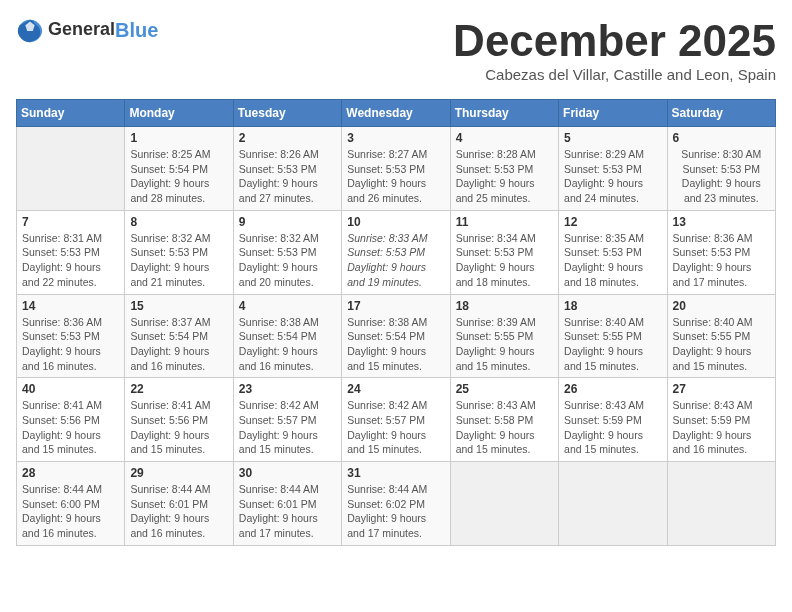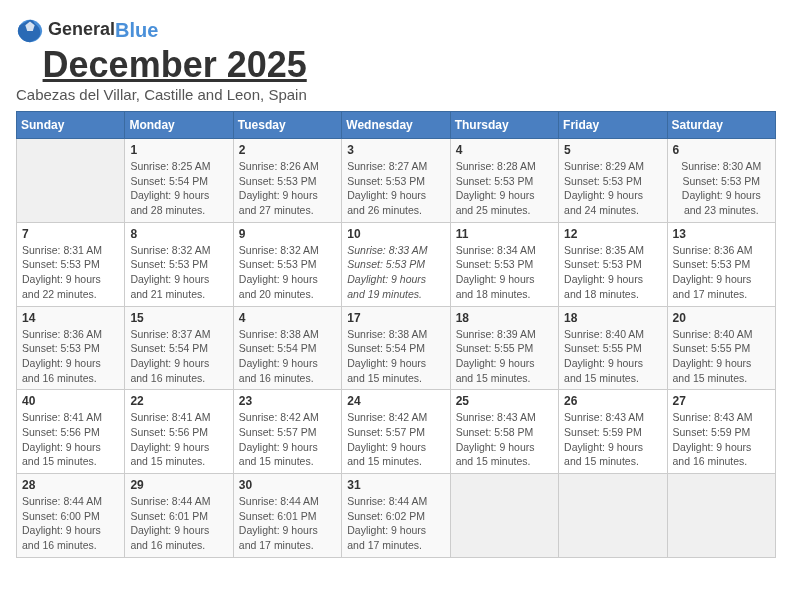--- a/index.html
+++ b/index.html
@@ -8,21 +8,20 @@
       background: #fff;
       width: 792px;
       min-height: 612px;
       padding: 16px;
     }
     .header-section {
       display: flex;
       align-items: flex-start;
       justify-content: space-between;
       margin-bottom: 4px;
-      flex-direction: column;
     }
     .logo {
       display: flex;
       align-items: center;
       gap: 4px;
     }
     .logo-text-general {
       font-size: 18px;
       font-weight: bold;
       color: #333;
@@ -33,33 +32,32 @@
       color: #4a90d9;
     }
     .logo-icon {
       width: 28px;
       height: 28px;
     }
     .title-section {
       text-align: right;
     }
     .main-title {
-      font-size: 36px;
+      font-size: 44px;
       font-weight: bold;
       color: #333;
-      text-decoration: underline;
     }
     .subtitle {
       font-size: 15px;
       color: #555;
     }
     table {
       width: 100%;
       border-collapse: collapse;
-      margin-top: 8px;
+      margin-top: 16px;
       font-size: 11px;
     }
     thead tr th {
       background-color: #4a7fc1;
       color: #fff;
       padding: 6px 4px;
       text-align: left;
       font-size: 12px;
       font-weight: bold;
       border: 1px solid #3a6aa0;

